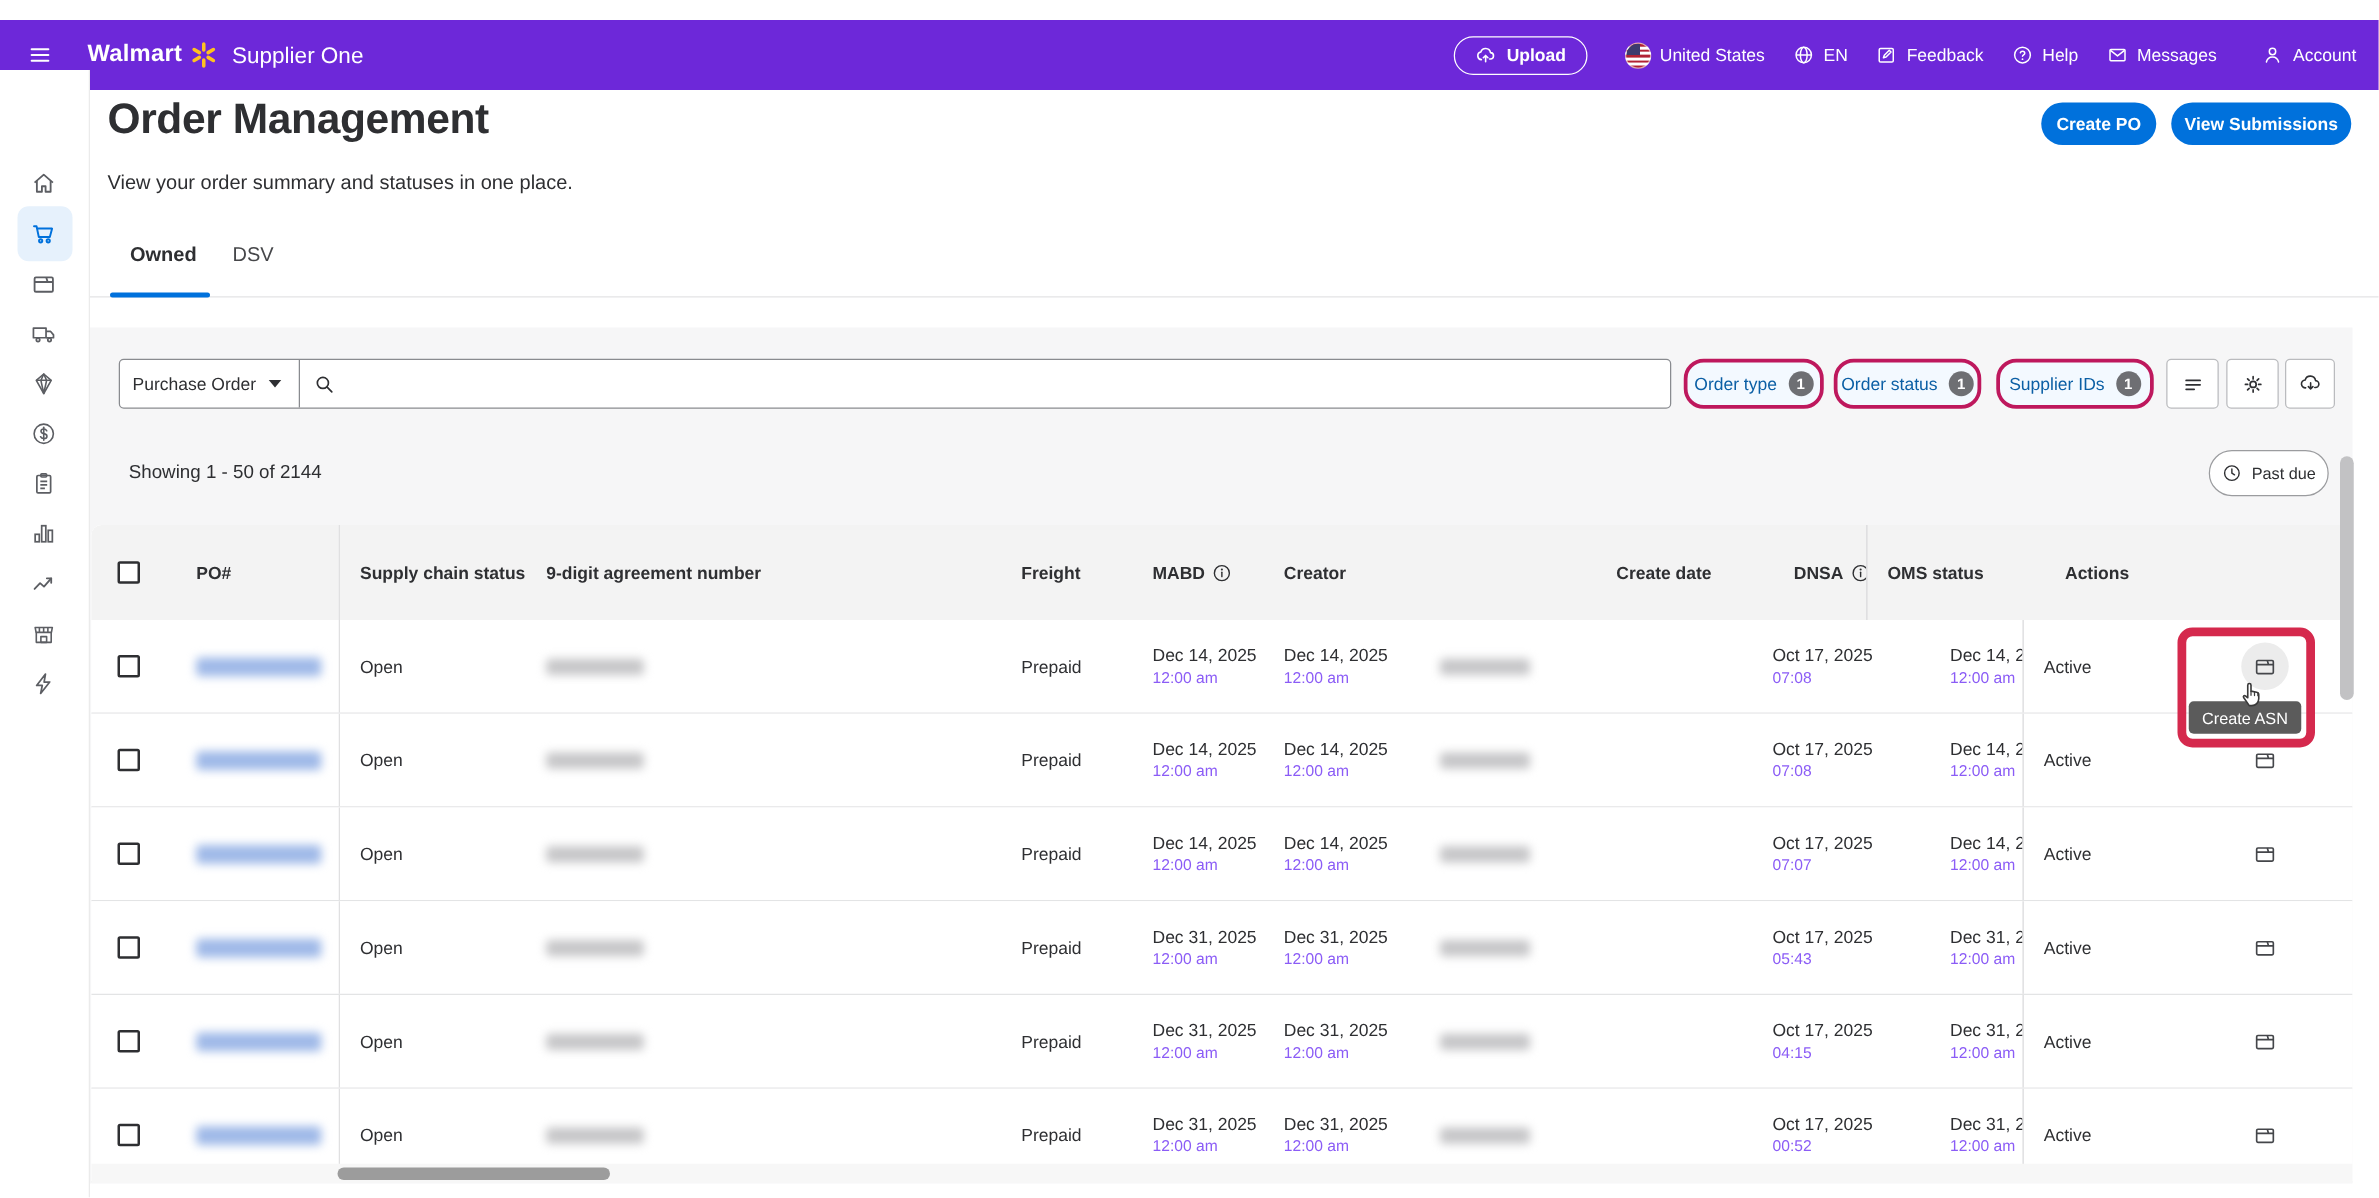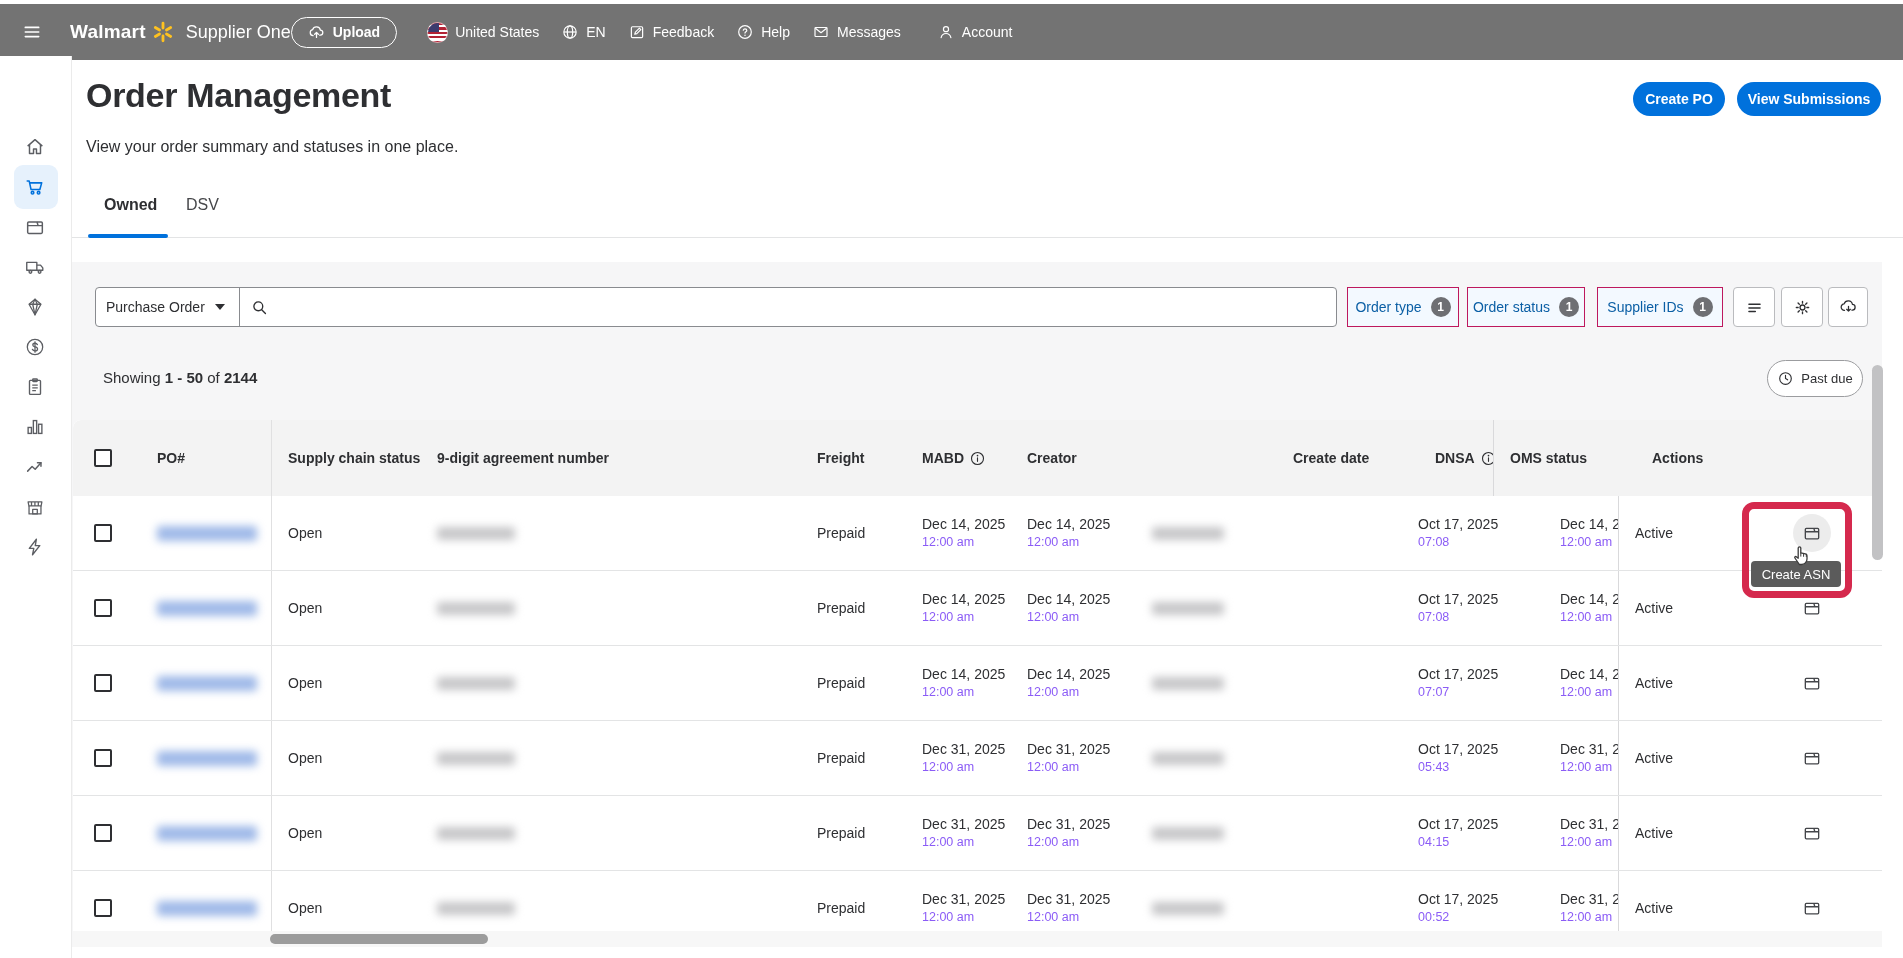--- a/index.html
+++ b/index.html
@@ -2,22 +2,22 @@
 <html><head>
 <meta charset="utf-8">
 <style>
   * { margin:0; padding:0; box-sizing:border-box; }
   html,body { width:1903px; height:958px; }
   body { position:relative; overflow:hidden; background:#fff;
          font-family:"Liberation Sans", sans-serif; color:#2e2f32; }
   svg { display:block; }
 
   
-  .topbar { position:absolute; left:0; top:4px; width:1903px; height:56px; background:#737373;
-            display:flex; align-items:center; justify-content:flex-start; padding:0 18px 0 22px; }
+  .topbar { position:absolute; left:0; top:16px; width:1903px; height:56px; background:#6d28d9;
+            display:flex; align-items:center; justify-content:space-between; padding:0 18px 0 22px; }
   .tb-left { display:flex; align-items:center; gap:16px; }
   .tb-right { display:flex; align-items:center; gap:22px; color:#fff; font-size:14px; }
   .tb-item { display:flex; align-items:center; gap:7px; color:#fff; cursor:pointer; }
   .brand { display:flex; align-items:center; gap:6px; margin-left:12px; }
   .brand-name { color:#fff; font-weight:bold; font-size:19px; letter-spacing:.2px; }
   .brand-product { color:#fff; font-size:18px; font-weight:normal; margin-left:6px; }
   .upload-btn { display:flex; align-items:center; gap:8px; border:1.5px solid #fff; border-radius:16px;
                 height:31px; padding:0 16px; color:#fff; font-weight:bold; font-size:14px; margin-right:8px; }
   .flag { width:21px; height:21px; border-radius:50%; position:relative; overflow:hidden; border:1px solid rgba(255,255,255,.6);
           background:repeating-linear-gradient(#b22234 0 2.2px, #fff 2.2px 4.4px); }
@@ -49,34 +49,34 @@
 
   
   .search-wrap { position:absolute; left:95px; top:287px; width:1242px; height:40px; background:#fff;
                  border:1px solid #898b8f; border-radius:4px; display:flex; align-items:center;justify-content:flex-end; }
   .search-type { display:flex; align-items:center; gap:10px; padding:0 14px 0 10px; height:100%;
                  border-right:1px solid #898b8f; font-size:14px; cursor:pointer; white-space:nowrap; }
   .caret-down { width:0; height:0; border-left:5px solid transparent; border-right:5px solid transparent;
                 border-top:6px solid #2e2f32; }
   .search-ic { margin:0 8px 0 10px; color:#2e2f32; }
   .search-input { flex:1; border:none; outline:none; font-size:14px; height:100%; background:transparent; }
-  .chip { position:absolute; top:287px; height:40px; border:1px solid #be185d; background:#f3f9ff; border-radius:0;
+  .chip { position:absolute; top:287px; height:40px; border:3px solid #be185d; background:#f3f9ff; border-radius:16px;
           display:flex; align-items:center; justify-content:center; gap:9px; color:#0b5fa5; font-size:14px; cursor:pointer; }
   .chip-ordertype { left:1347px; width:112px; }
   .chip-orderstatus { left:1467px; width:118px; }
   .chip-supplier { left:1597px; width:126px; }
   .chip-badge { width:20px; height:20px; border-radius:50%; background:#6e6f73; color:#fff; font-size:12px;
                 font-weight:bold; display:flex; align-items:center; justify-content:center; }
   .icon-btn { position:absolute; top:287px; width:42px; height:40px; background:#fff; border:1px solid #babbbe;
               border-radius:4px; display:flex; align-items:center; justify-content:center; color:#2e2f32; cursor:pointer; }
   .ib-sort { left:1733px; } .ib-gear { left:1781px; } .ib-cloud { left:1828px; width:40px; }
 
   
   .showing { position:absolute; left:103px; top:369px; font-size:15px; }
-  .showing b { font-weight:bold; }
+  .showing b { font-weight:normal; }
   .past-due { position:absolute; left:1767px; top:360px; width:96px; height:37px; background:#fff;
               border:1px solid #9b9c9f; border-radius:19px; display:flex; align-items:center; justify-content:center;
               gap:7px; font-size:13px; cursor:pointer; }
 
   
   .card { position:absolute; left:73px; top:420px; width:1809px; height:527px; background:#fff;
           border-radius:8px 8px 0 0; overflow:hidden; }
   .thead { position:absolute; left:0; top:0; width:1809px; height:76px; background:#f3f3f3;
            display:flex; font-weight:bold; font-size:14px; border-radius:8px 8px 0 0; }
   .tbody { position:absolute; left:0; top:76px; width:1809px; }

